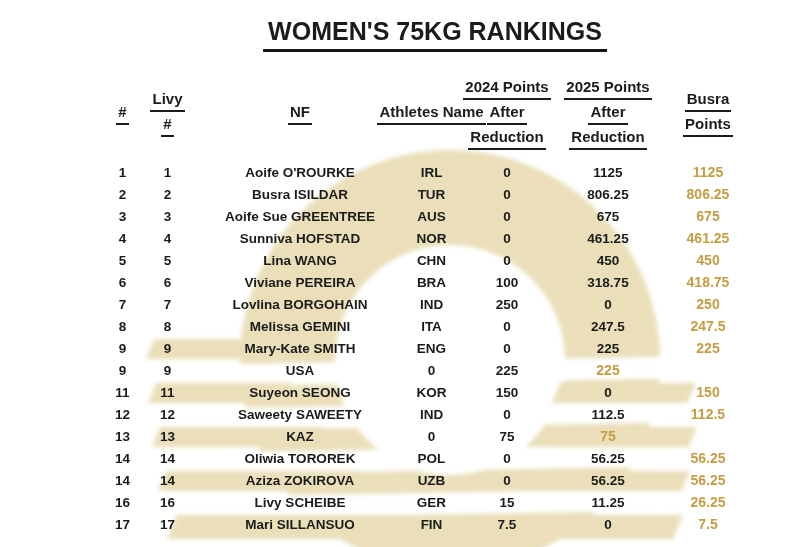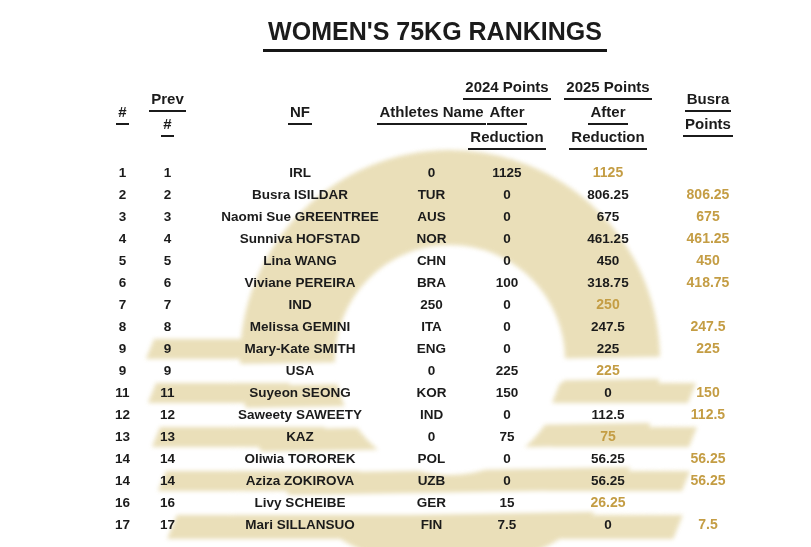--- a/index.html
+++ b/index.html
@@ -103,21 +103,21 @@
 
   <h1 class="title">
     <span class="u">WOMEN'S 75KG RANKINGS</span>
   </h1>
 
   <div class="thead">
     <div class="hcell">
       <span class="hline">#</span>
     </div>
     <div class="hcell">
-      <span class="hline">Prev</span>
+      <span class="hline">Livy</span>
       <span class="hline">#</span>
     </div>
     <div class="hcell">
       <span class="hline">NF</span>
     </div>
     <div class="hcell">
       <span class="hline">Athletes Name</span>
     </div>
     <div class="hcell">
       <span class="hline">2024 Points</span>
@@ -132,38 +132,39 @@
     <div class="hcell">
       <span class="hline">Busra</span>
       <span class="hline">Points</span>
     </div>
   </div>
 
   <div class="tbody">
       <div class="trow">
         <div class="cell c0">1</div>
         <div class="cell c1">1</div>
+        <div class="cell c2">Aoife O'ROURKE</div>
         <div class="cell c3">IRL</div>
         <div class="cell c4">0</div>
         <div class="cell c5">1125</div>
         <div class="cell c6">1125</div>
       </div>
       <div class="trow">
         <div class="cell c0">2</div>
         <div class="cell c1">2</div>
         <div class="cell c2">Busra ISILDAR</div>
         <div class="cell c3">TUR</div>
         <div class="cell c4">0</div>
         <div class="cell c5">806.25</div>
         <div class="cell c6">806.25</div>
       </div>
       <div class="trow">
         <div class="cell c0">3</div>
         <div class="cell c1">3</div>
-        <div class="cell c2">Naomi Sue GREENTREE</div>
+        <div class="cell c2">Aoife Sue GREENTREE</div>
         <div class="cell c3">AUS</div>
         <div class="cell c4">0</div>
         <div class="cell c5">675</div>
         <div class="cell c6">675</div>
       </div>
       <div class="trow">
         <div class="cell c0">4</div>
         <div class="cell c1">4</div>
         <div class="cell c2">Sunniva HOFSTAD</div>
         <div class="cell c3">NOR</div>
@@ -185,20 +186,21 @@
         <div class="cell c1">6</div>
         <div class="cell c2">Viviane PEREIRA</div>
         <div class="cell c3">BRA</div>
         <div class="cell c4">100</div>
         <div class="cell c5">318.75</div>
         <div class="cell c6">418.75</div>
       </div>
       <div class="trow">
         <div class="cell c0">7</div>
         <div class="cell c1">7</div>
+        <div class="cell c2">Lovlina BORGOHAIN</div>
         <div class="cell c3">IND</div>
         <div class="cell c4">250</div>
         <div class="cell c5">0</div>
         <div class="cell c6">250</div>
       </div>
       <div class="trow">
         <div class="cell c0">8</div>
         <div class="cell c1">8</div>
         <div class="cell c2">Melissa GEMINI</div>
         <div class="cell c3">ITA</div>
@@ -266,20 +268,21 @@
         <div class="cell c4">0</div>
         <div class="cell c5">56.25</div>
         <div class="cell c6">56.25</div>
       </div>
       <div class="trow">
         <div class="cell c0">16</div>
         <div class="cell c1">16</div>
         <div class="cell c2">Livy SCHEIBE</div>
         <div class="cell c3">GER</div>
         <div class="cell c4">15</div>
+        <div class="cell c5">11.25</div>
         <div class="cell c6">26.25</div>
       </div>
       <div class="trow">
         <div class="cell c0">17</div>
         <div class="cell c1">17</div>
         <div class="cell c2">Mari SILLANSUO</div>
         <div class="cell c3">FIN</div>
         <div class="cell c4">7.5</div>
         <div class="cell c5">0</div>
         <div class="cell c6">7.5</div>

